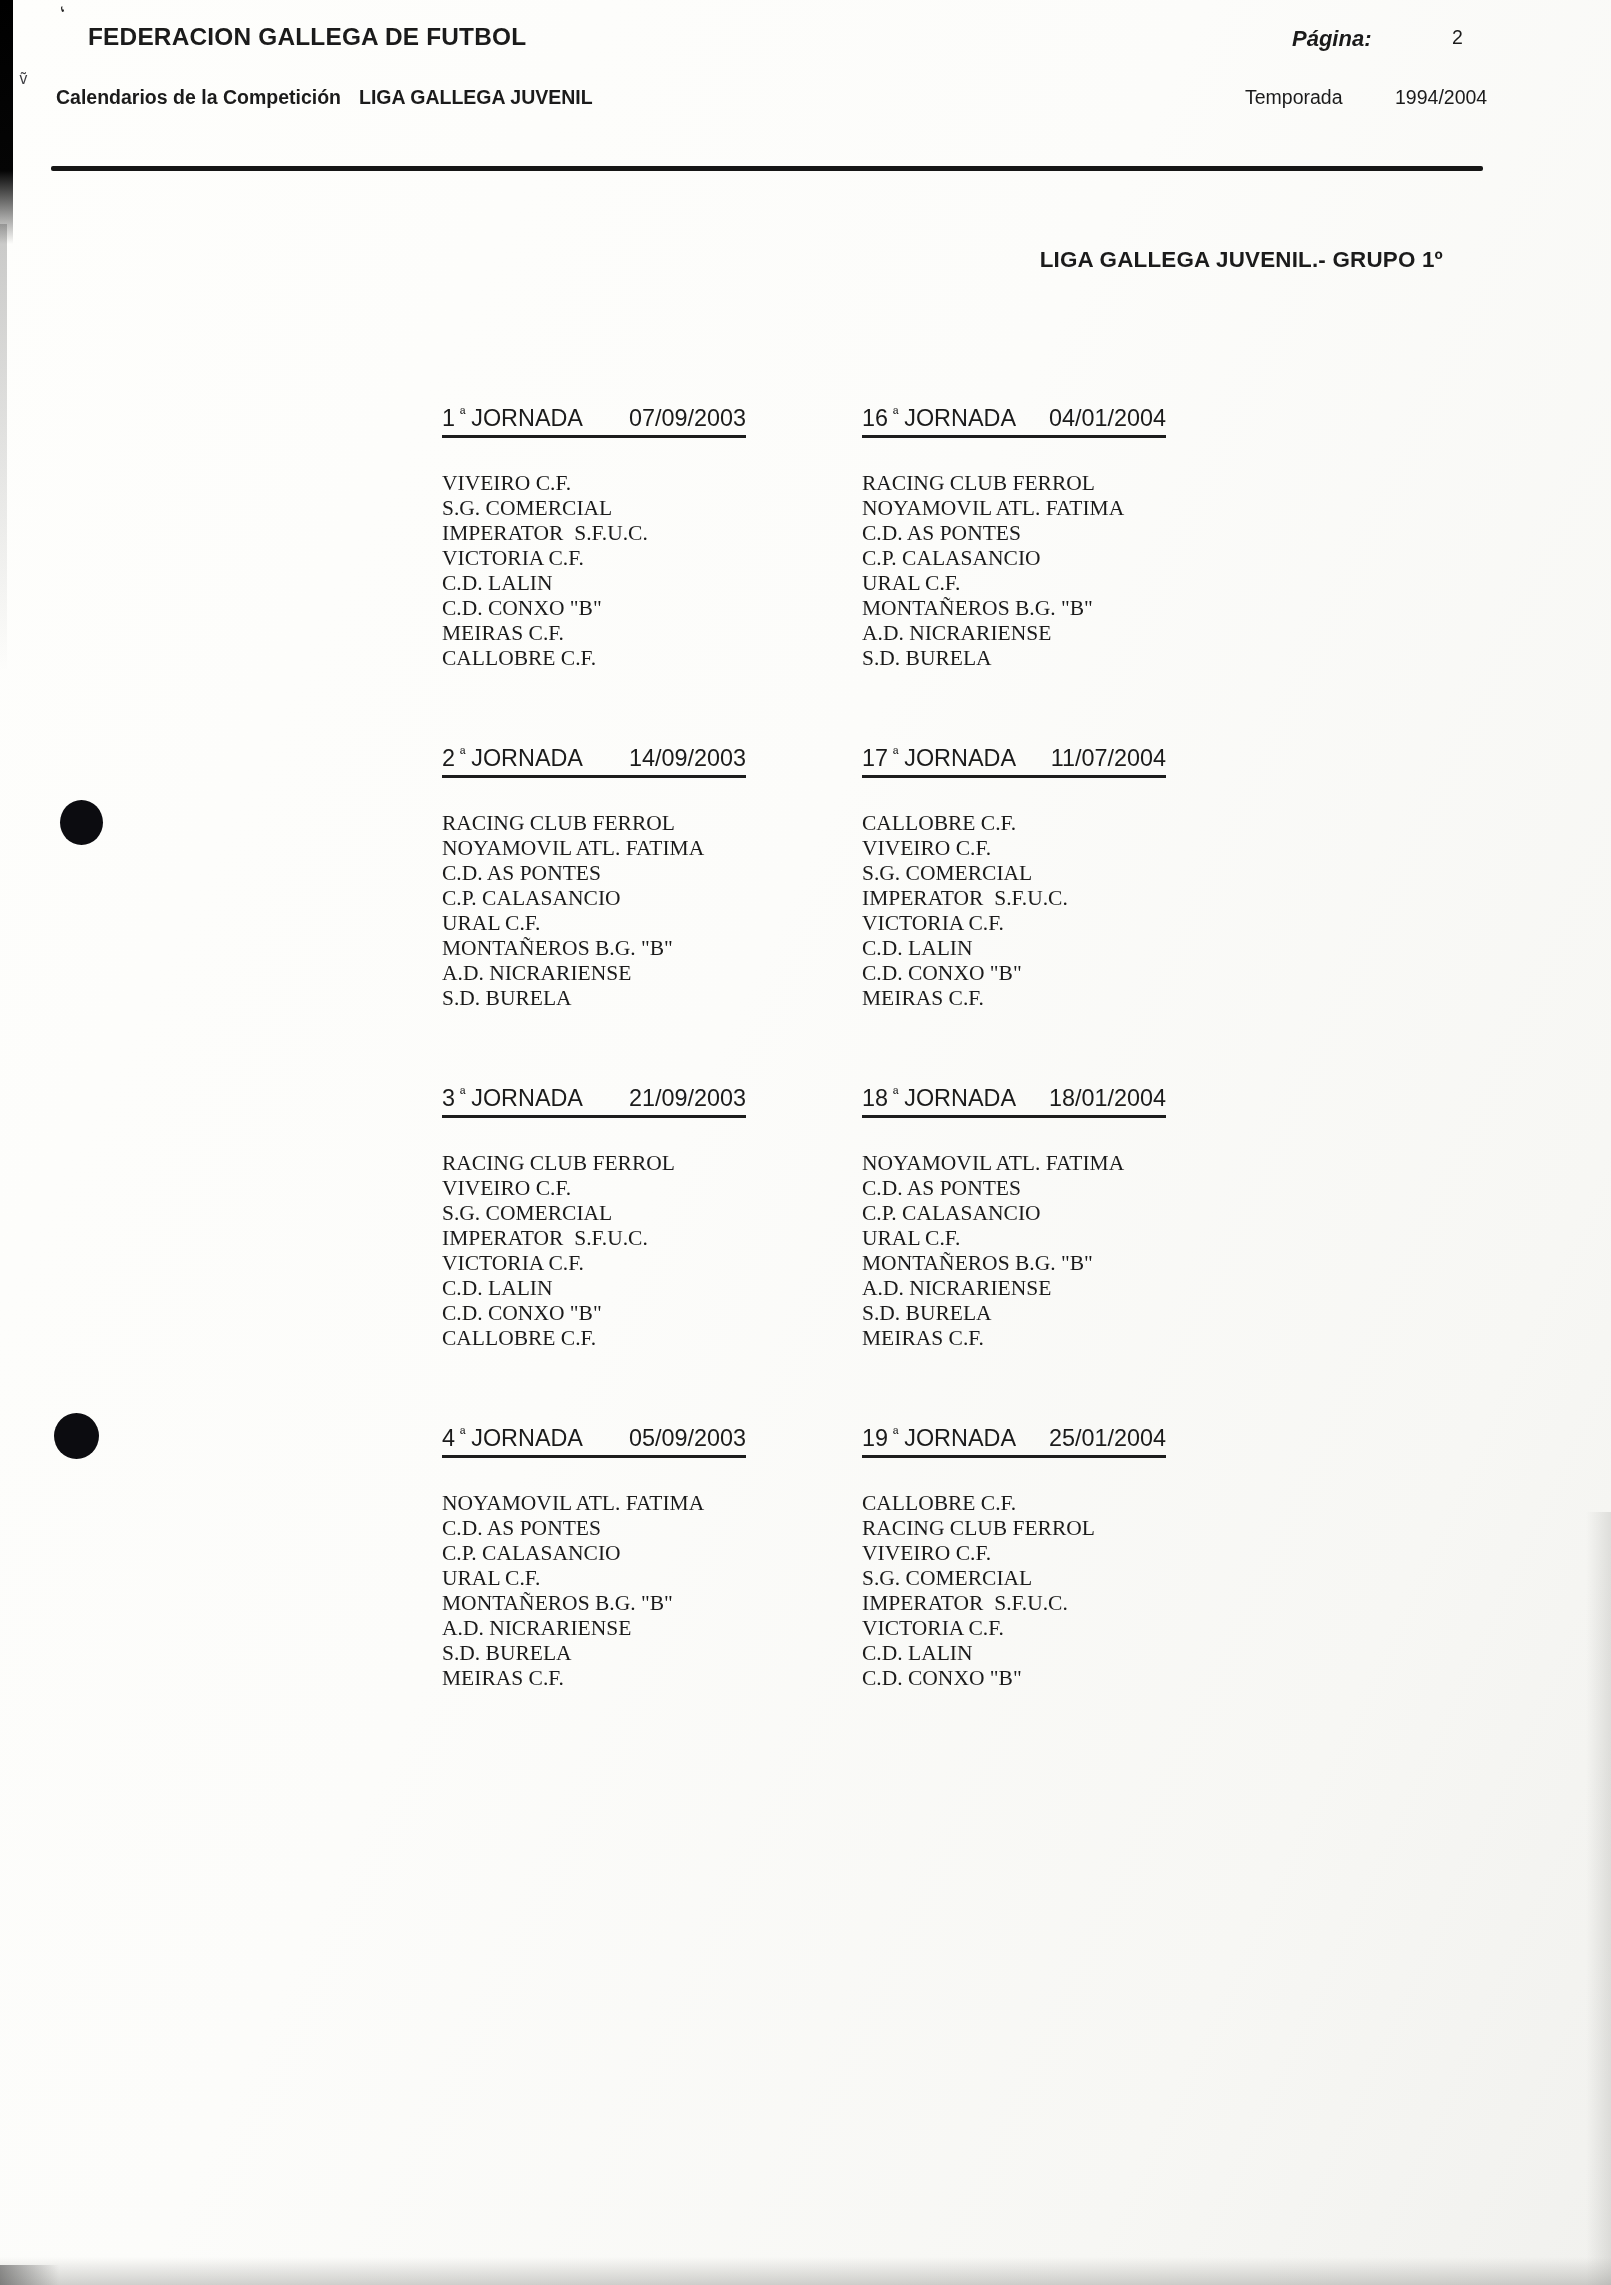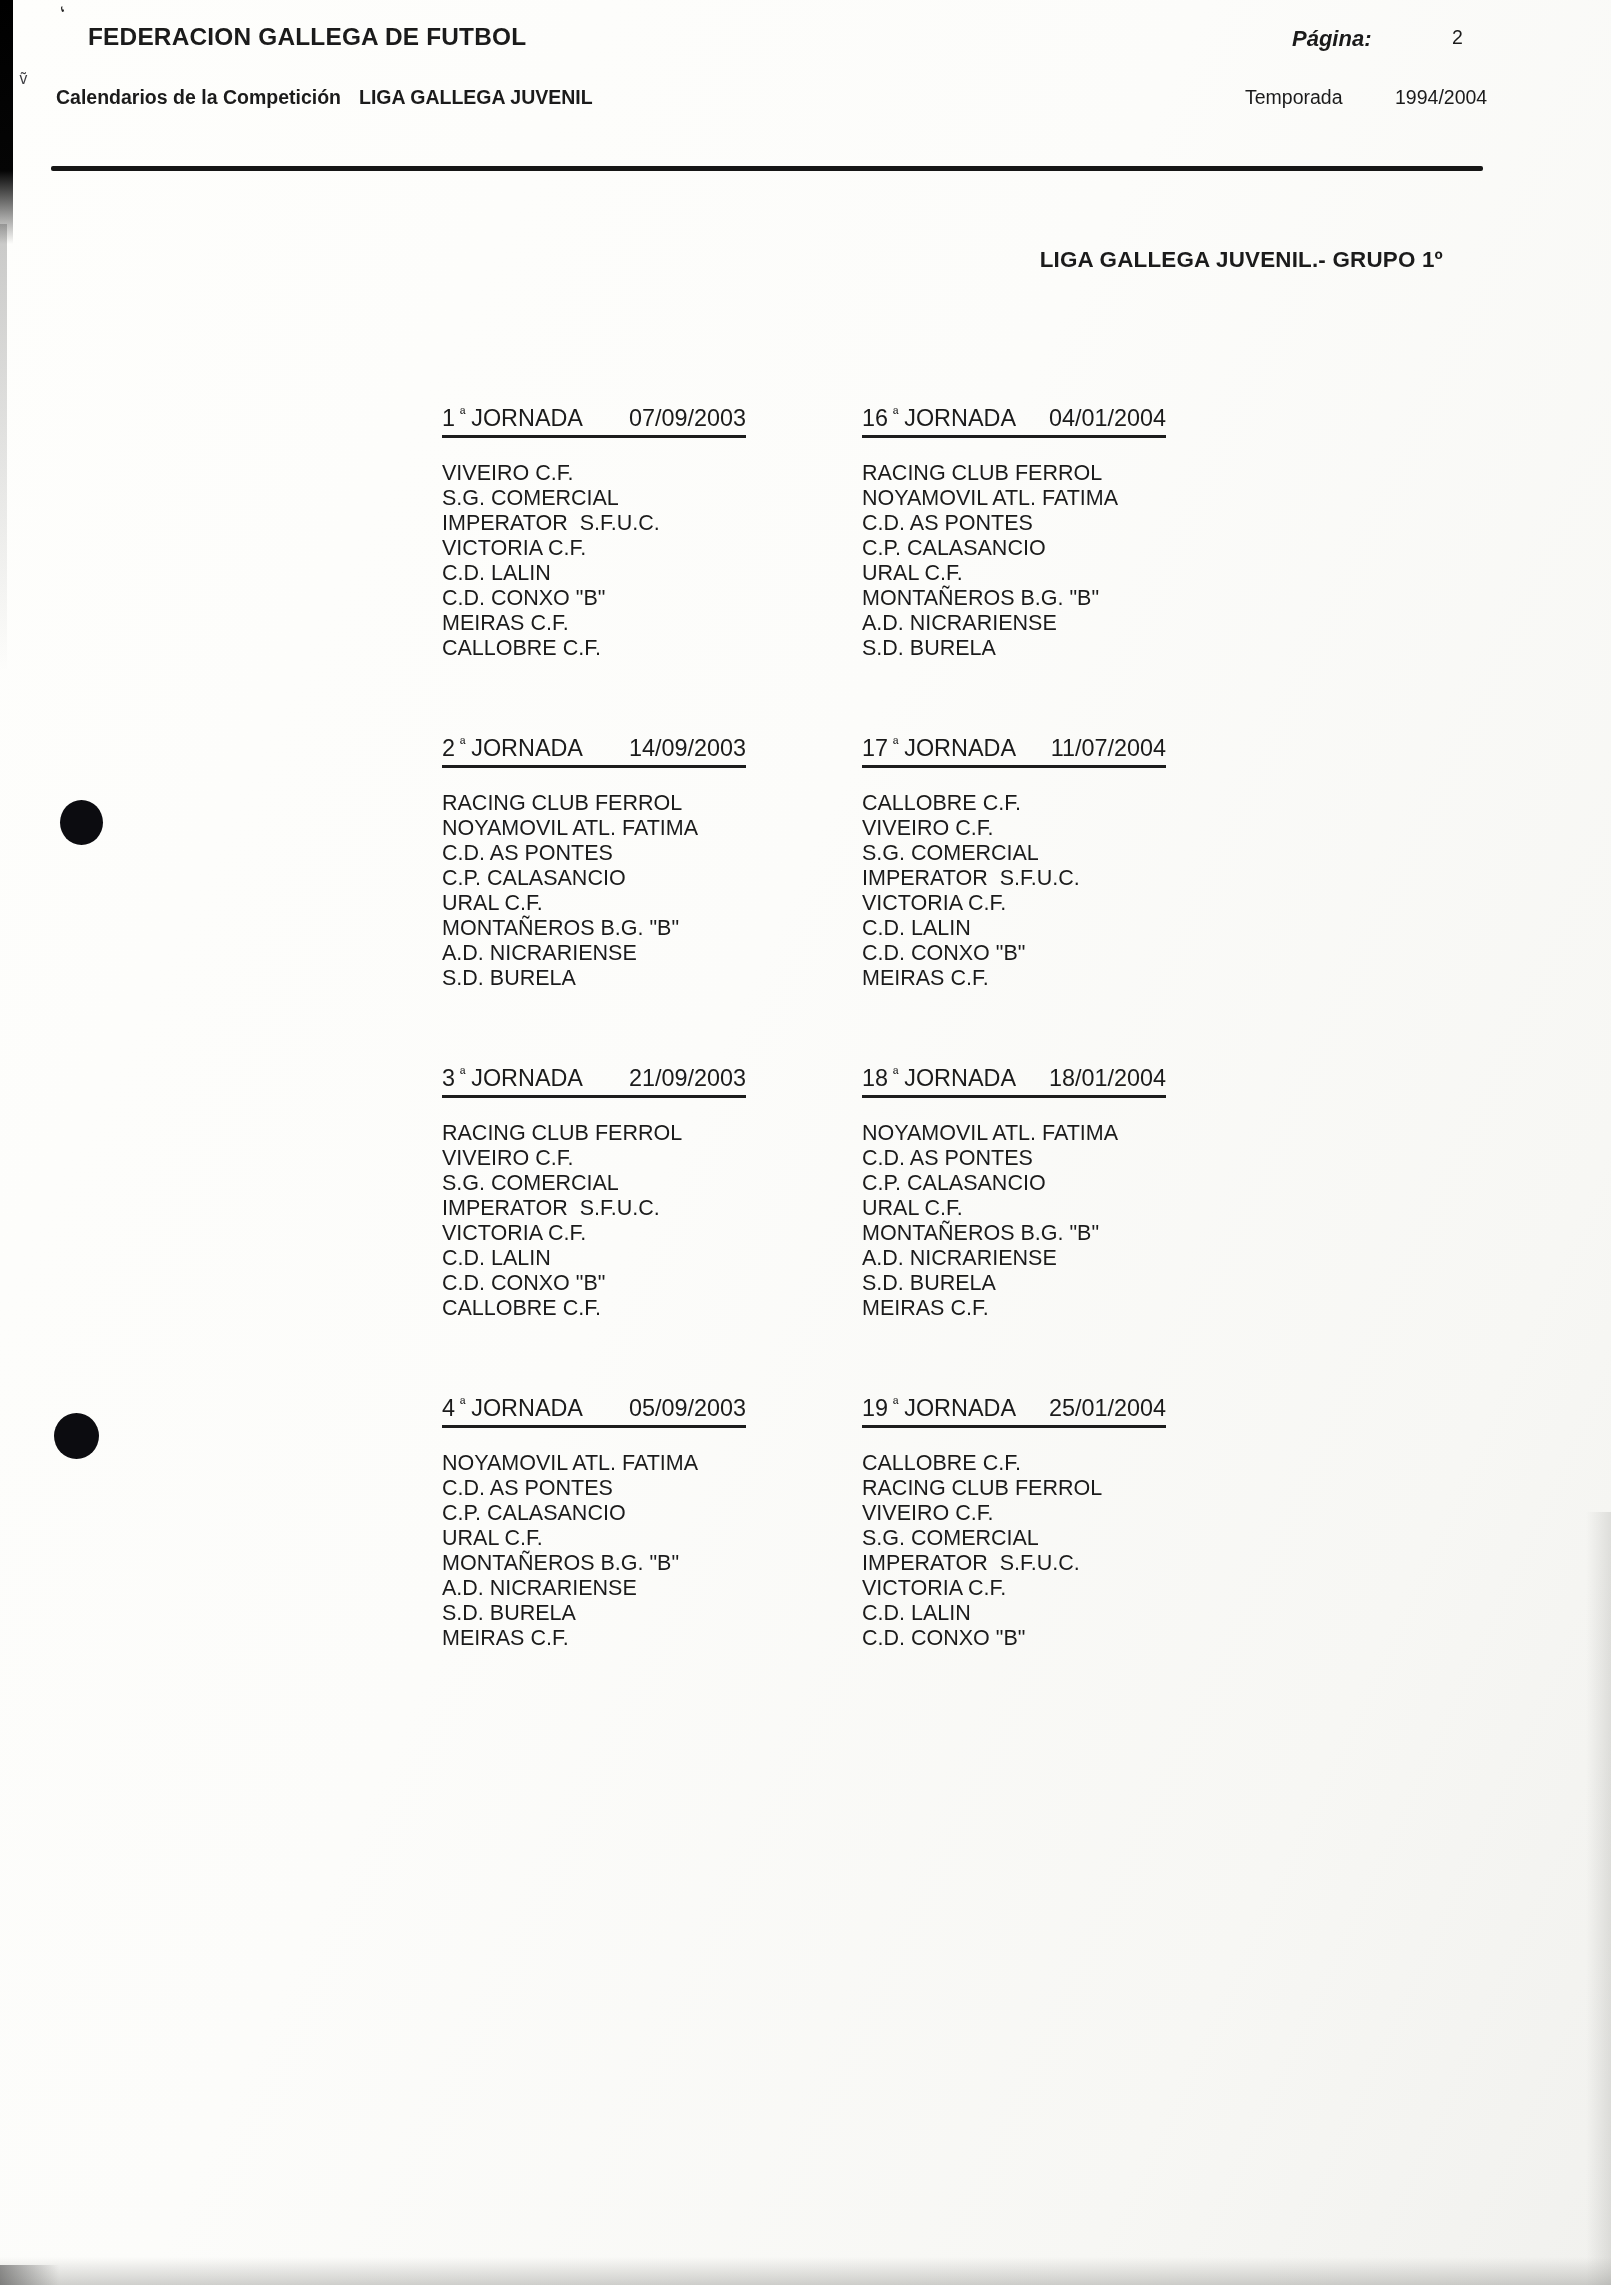--- a/index.html
+++ b/index.html
@@ -99,23 +99,24 @@
     font-size: 23.4px;
     white-space: pre;
   }
   .jornada-ordinal {
     font-size: 14.6px; vertical-align: super;
     position: relative; top: -6.8px;
     margin: 0 5.9px 0 4.9px;
   }
   .jornada-date { margin-left: auto; text-align: right; }
   .team-list {
-    margin-top: 23px;
+    margin-top: 33px;
     font-size: 21.5px; line-height: 25px;
     white-space: pre;
+    font-family: Liberation Serif, serif;
   }
 </style>
 </head>
 <body>
 
 <div class="scan-left-strip"></div>
 <div class="scan-left-shade"></div>
 <div class="scan-right-shade"></div>
 <div class="scan-bottom-band"></div>
 <div class="scan-bottom-corner"></div>

